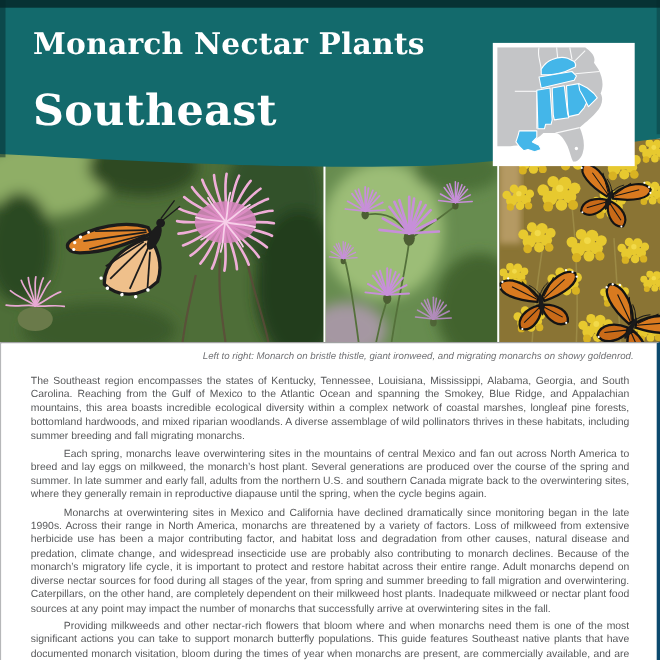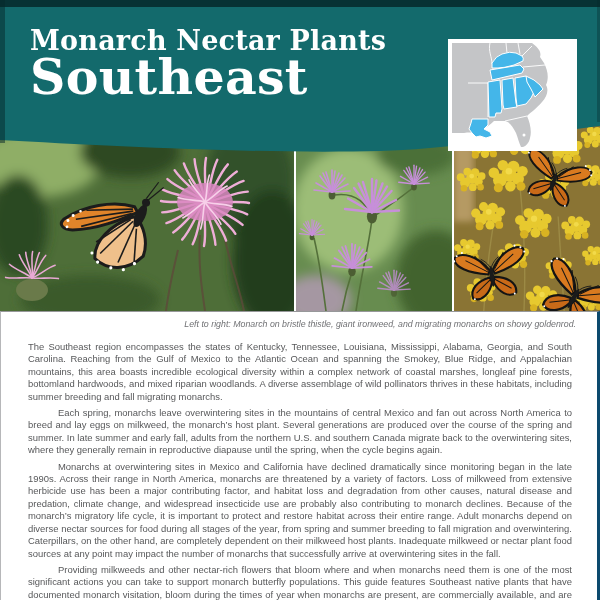--- a/index.html
+++ b/index.html
@@ -10,21 +10,21 @@
   .hero{position:relative;width:511px;height:311px;background:#fff;}
   .photo{position:absolute;overflow:hidden;background:#4e6e38;}
   .photo svg{display:block;width:100%;height:100%;}
   #photo-thistle{left:0;top:140px;width:294px;height:171px;}
   #photo-ironweed{left:296px;top:140px;width:156px;height:171px;}
   #photo-goldenrod{left:454px;top:126px;width:146px;height:185px;}
 
   .header-svg{position:absolute;left:0;top:0;z-index:3;pointer-events:none;}
   .titles{position:absolute;left:30px;top:26px;z-index:4;color:#fff;}
   .kicker{font-family:"DejaVu Serif",serif;font-weight:700;font-size:27px;line-height:30px;margin:0;letter-spacing:.2px;}
-  .region{font-family:"DejaVu Serif",serif;font-weight:700;font-size:49px;line-height:42px;margin:0 0 0 0;letter-spacing:.3px;}
+  .region{font-family:"DejaVu Serif",serif;font-weight:700;font-size:39px;line-height:42px;margin:24px 0 0 0;letter-spacing:.3px;}
 
   .map-box{position:absolute;left:448px;top:39px;width:129px;height:112px;background:#fff;z-index:5;
            box-sizing:border-box;padding:4px;}
   .map-box svg{display:block;width:100%;height:100%;}
 
   
   .lower{position:relative;width:600px;box-sizing:border-box;
          border-left:1px solid #b6b7b9;border-right:3px solid #0c4a6e;
          border-top:1px solid #97989a;min-height:289px;background:#fff;}
   .caption-bar{height:20px;line-height:19px;text-align:right;padding-right:21px;}

